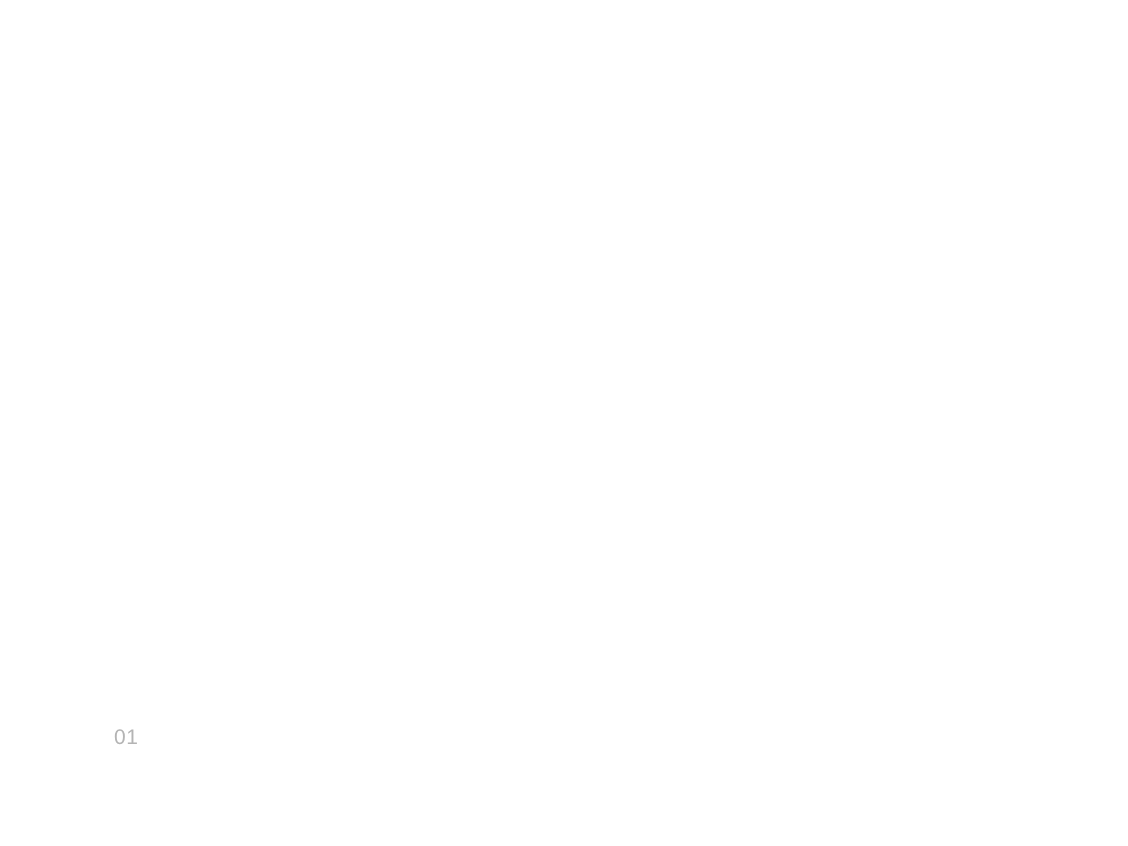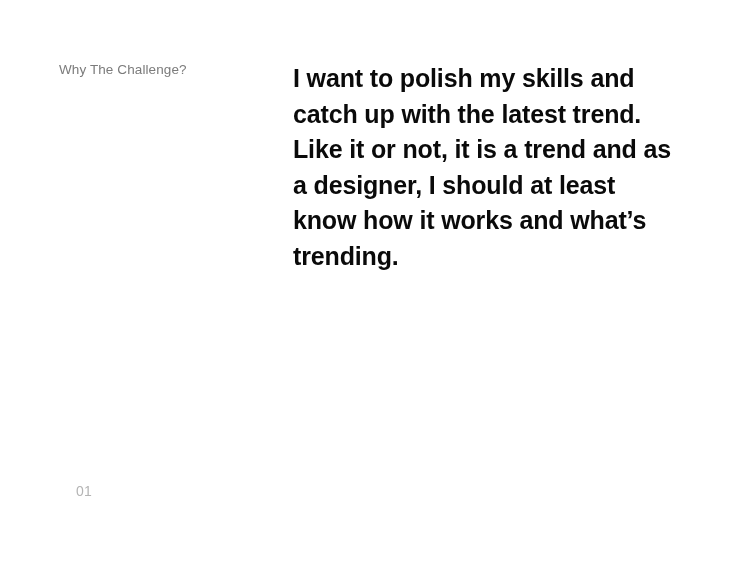--- a/index.html
+++ b/index.html
@@ -59,19 +59,17 @@
     color: #b4b4b4;
     letter-spacing: 0.3px;
     line-height: 1.2;
   }
 </style>
 </head>
 <body>
 
 <div class="slide">
 
-  <div class="section-label">Why The Challenge?</div>
 
-  <p class="statement">I want to polish my skills and catch up with the latest trend. Like it or not, it is a trend and as a designer, I should at least know how it works and what’s trending.</p>
 
   <div class="page-number">01</div>
 
 </div>
 
 </body></html>

